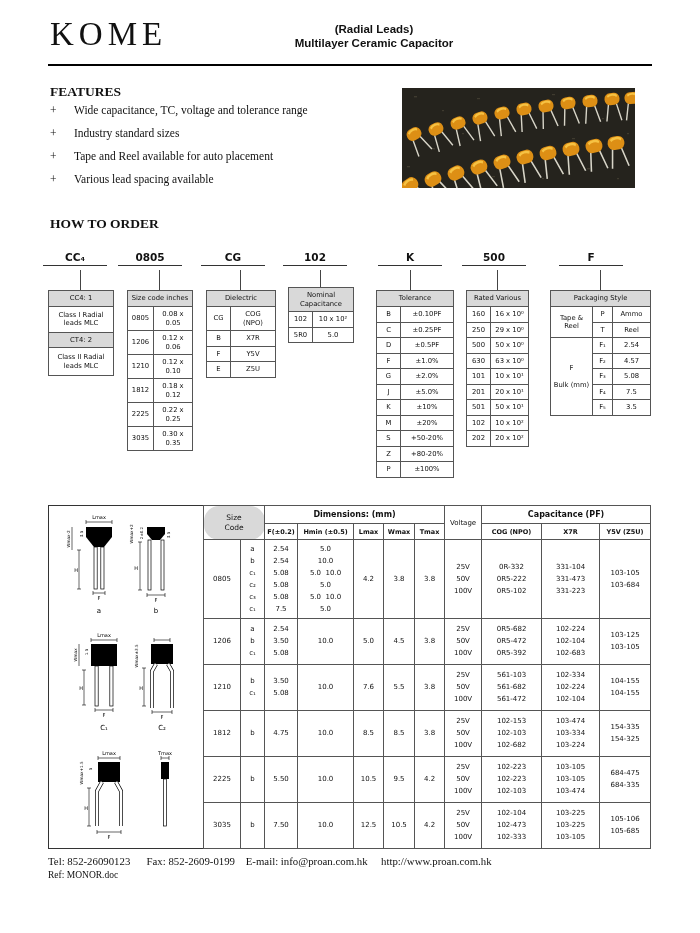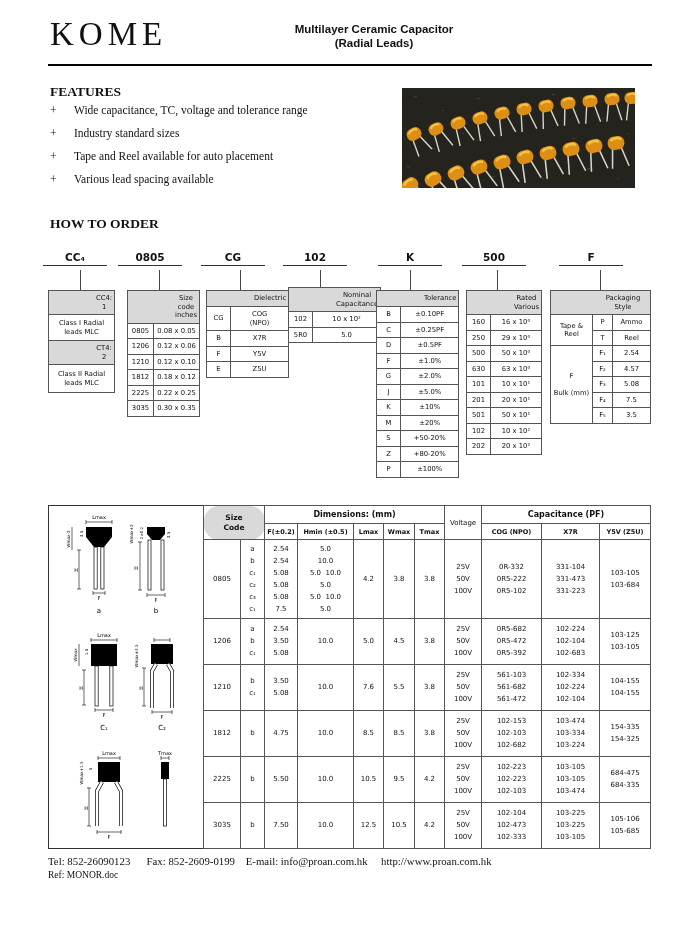--- a/index.html
+++ b/index.html
@@ -22,44 +22,44 @@
   .photo-wrap { position:absolute; left:402px; top:88px; width:233px; height:100px; }
   
   .order-heading { position:absolute; left:50px; top:216px; font-size:13.5px; font-weight:bold;text-align:right; }
   .code-label { position:absolute; top:251px; width:64px; text-align:center;
     font-family:"DejaVu Sans", sans-serif; font-weight:bold; font-size:10.5px;
     border-bottom:1.5px solid #333; padding-bottom:2px; }
   .drop-line { position:absolute; top:270px; width:1px; height:20px; background:#444; }
   table.otab { position:absolute; border-collapse:collapse; background:#fff;
     font-family:"DejaVu Sans", sans-serif; font-size:6.8px; line-height:8.5px; }
   table.otab th, table.otab td { border:1px solid #555; text-align:center; vertical-align:middle; padding:3px 2px; font-weight:normal; }
-  table.otab .gray { background:#d9d9d9;padding-left:47px; }
+  table.otab .gray { background:#d9d9d9; }
   
   .dim-wrap { position:absolute; left:48px; top:505px; display:flex; }
   .drawings-box { width:155px; border:1.2px solid #333; border-right:none; background:#fff; }
   table.dimtab { width:447px; border-collapse:collapse; table-layout:fixed; background:#fff;
     font-family:"DejaVu Sans", sans-serif; font-size:7px; line-height:12px; }
   table.dimtab th, table.dimtab td { border:1px solid #555; text-align:center; vertical-align:middle; padding:1px 1px; font-weight:normal; }
   table.dimtab th.big { font-weight:bold; font-size:8px; }
   table.dimtab th.sub { font-size:6.5px;font-weight:bold; }
-  table.dimtab .gray { background:#d9d9d9; font-weight:bold; font-size:7.5px; line-height:10px;border-radius:15px; }
+  table.dimtab .gray { background:#d9d9d9; font-weight:normal; font-size:7.5px; line-height:10px;border-radius:15px; }
   
   .footer { position:absolute; left:48px; top:855px; width:610px; font-size:10.8px; line-height:13.5px; }
   .footer .ref { font-size:9.5px; }
   svg text { font-family:"DejaVu Sans", sans-serif; fill:#000; }
 </style>
 </head>
 <body>
 
 <div class="page">
 
   <div class="logo">KOME</div>
   <div class="doc-title">
+    <div>(Radial Leads)</div>
     <div>Multilayer Ceramic Capacitor</div>
-    <div>(Radial Leads)</div>
   </div>
   <div class="top-rule"></div>
 
   <div class="features-heading">FEATURES</div>
   <div class="features-list">
       <div class="feature-row">
       <span class="feature-bullet">+</span>
       <span>Wide capacitance, TC, voltage and tolerance range</span>
     </div>
       <div class="feature-row">
@@ -238,21 +238,21 @@
         <td style="width:24px; height:15px">102</td>
         <td>10 x 10²</td>
       </tr>
         <tr>
         <td style="width:24px; height:15px">5R0</td>
         <td>5.0</td>
       </tr>
       </tbody>
   </table>
 
-  <table class="otab" style="left:376px; top:290px; width:56px;">
+  <table class="otab" style="left:376px; top:290px; width:78px;">
     <thead>
         <tr>
           <th class="gray" colspan="2" style="height:16px">Tolerance</th>
         </tr>
       </thead>
     <tbody>
         <tr>
         <td style="width:24px; height:11px">B</td>
         <td>±0.10PF</td>
       </tr>

